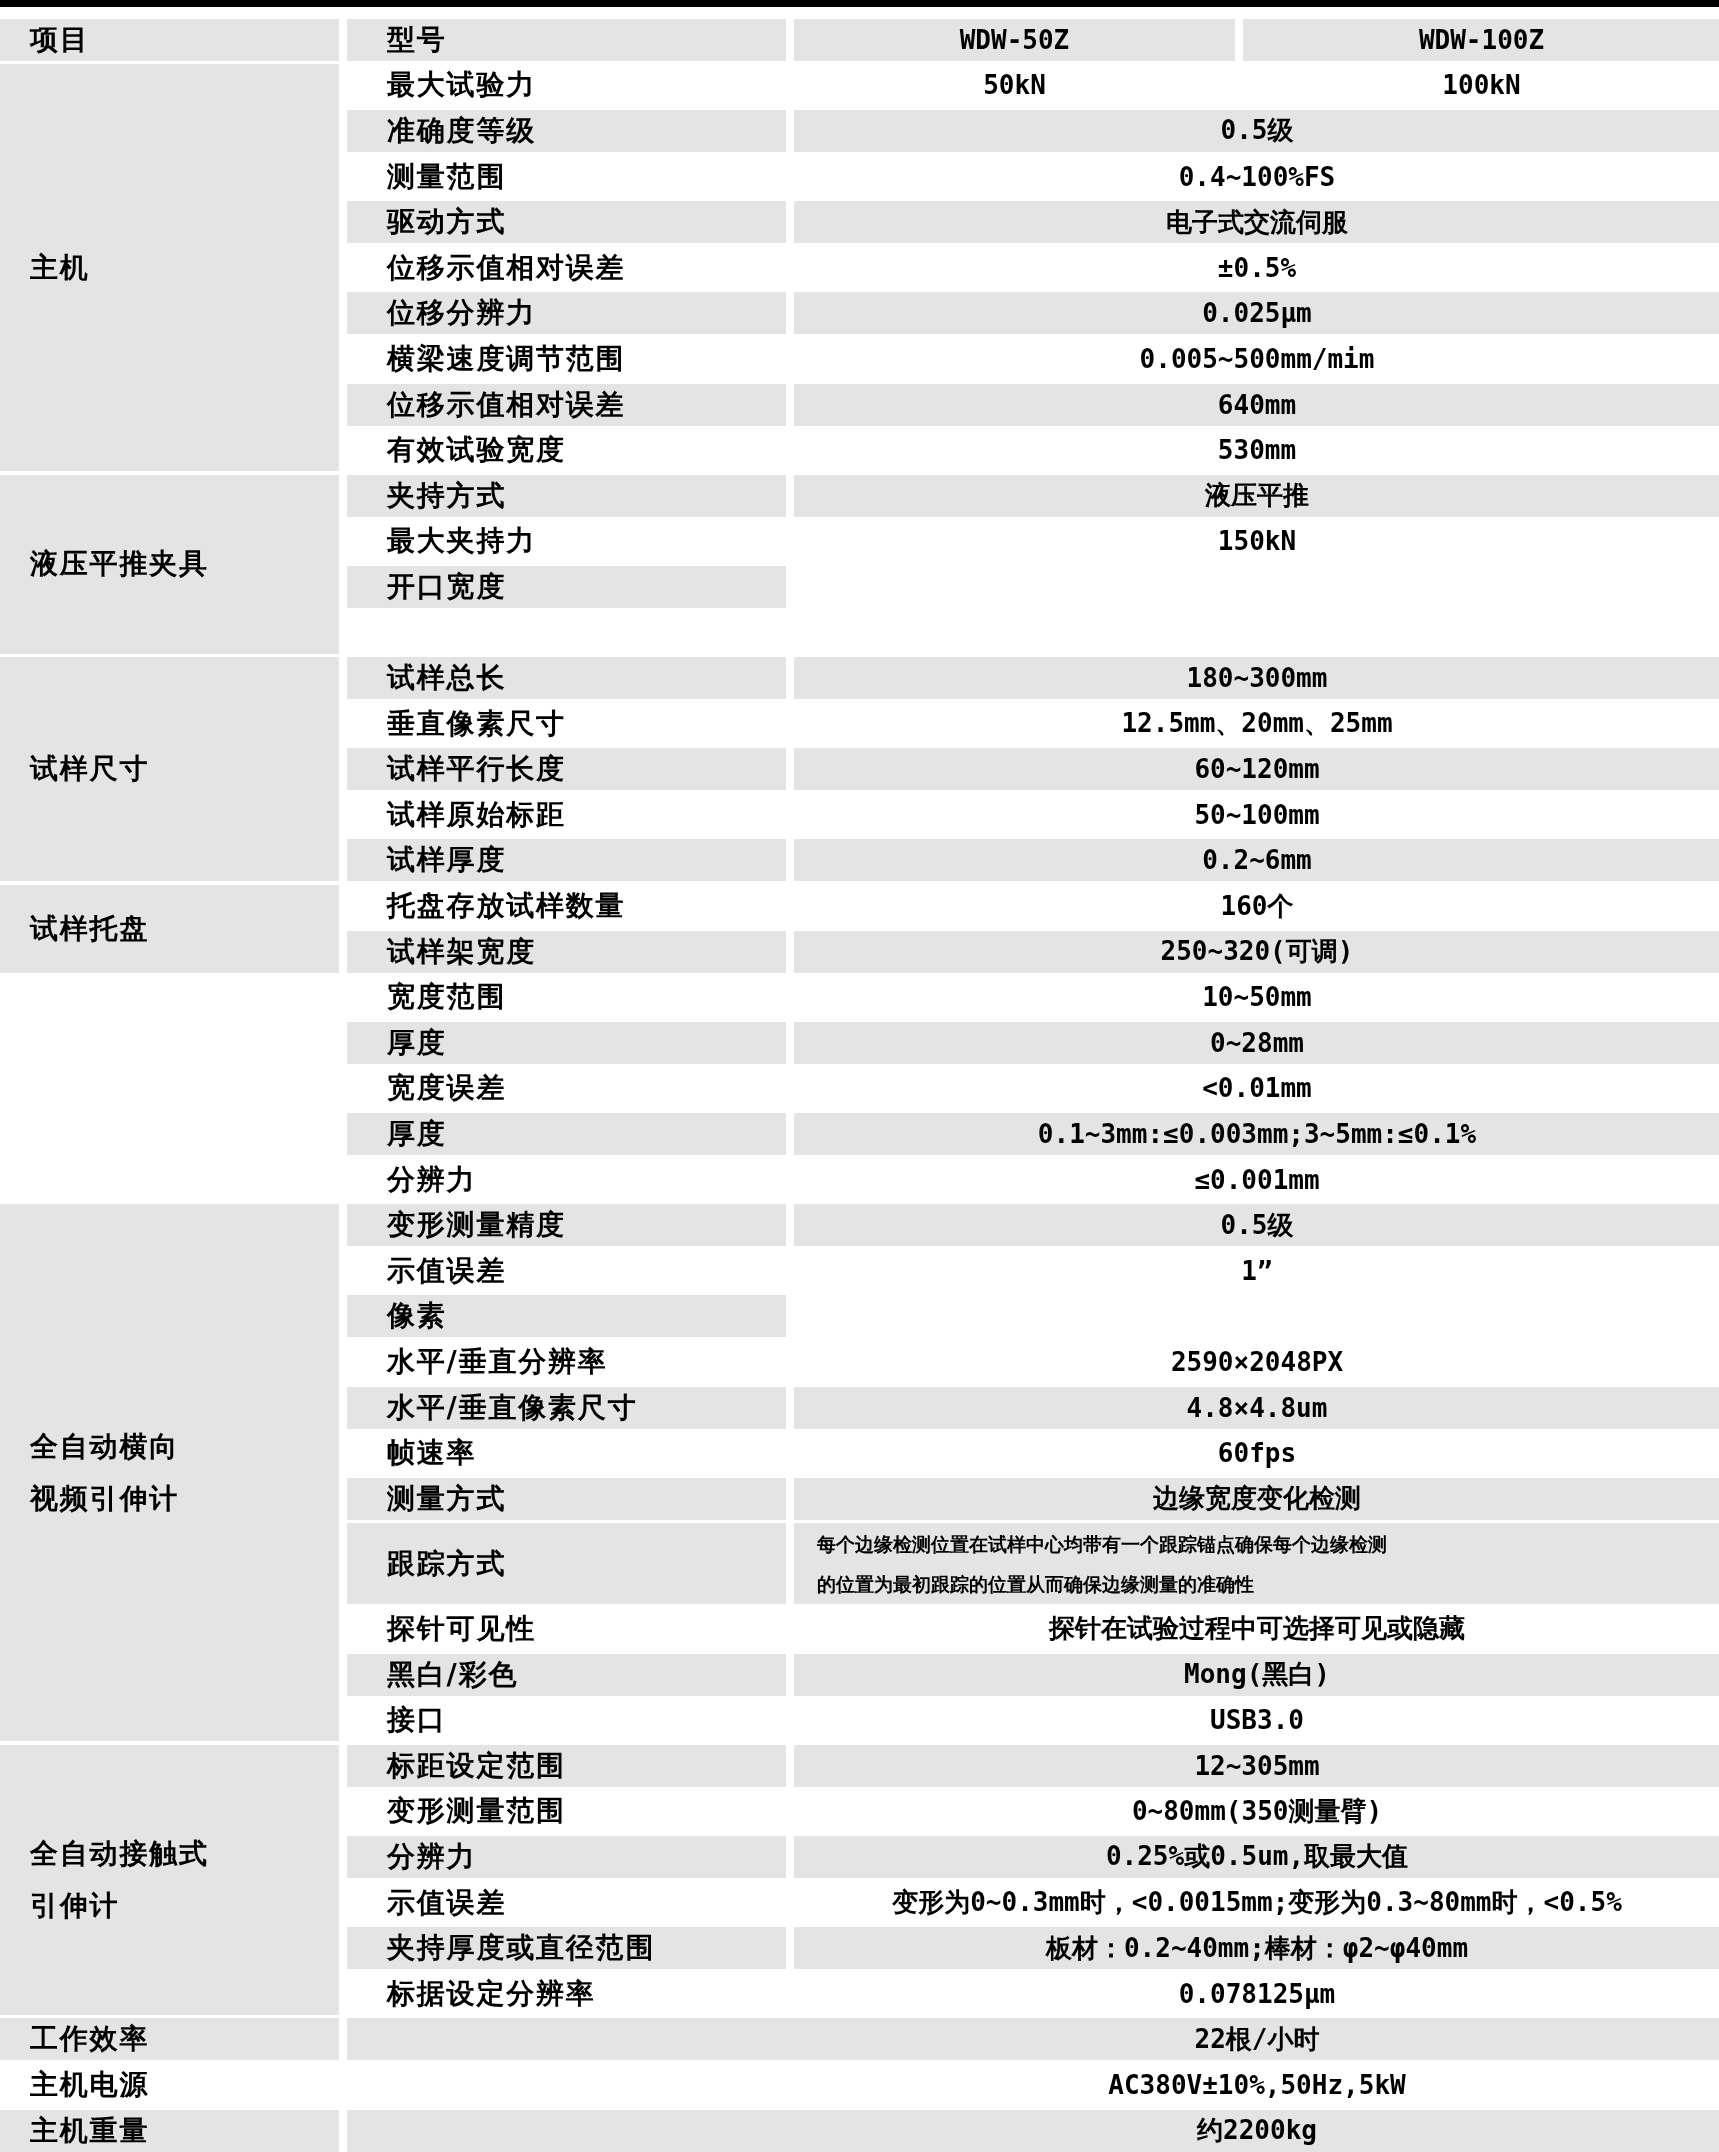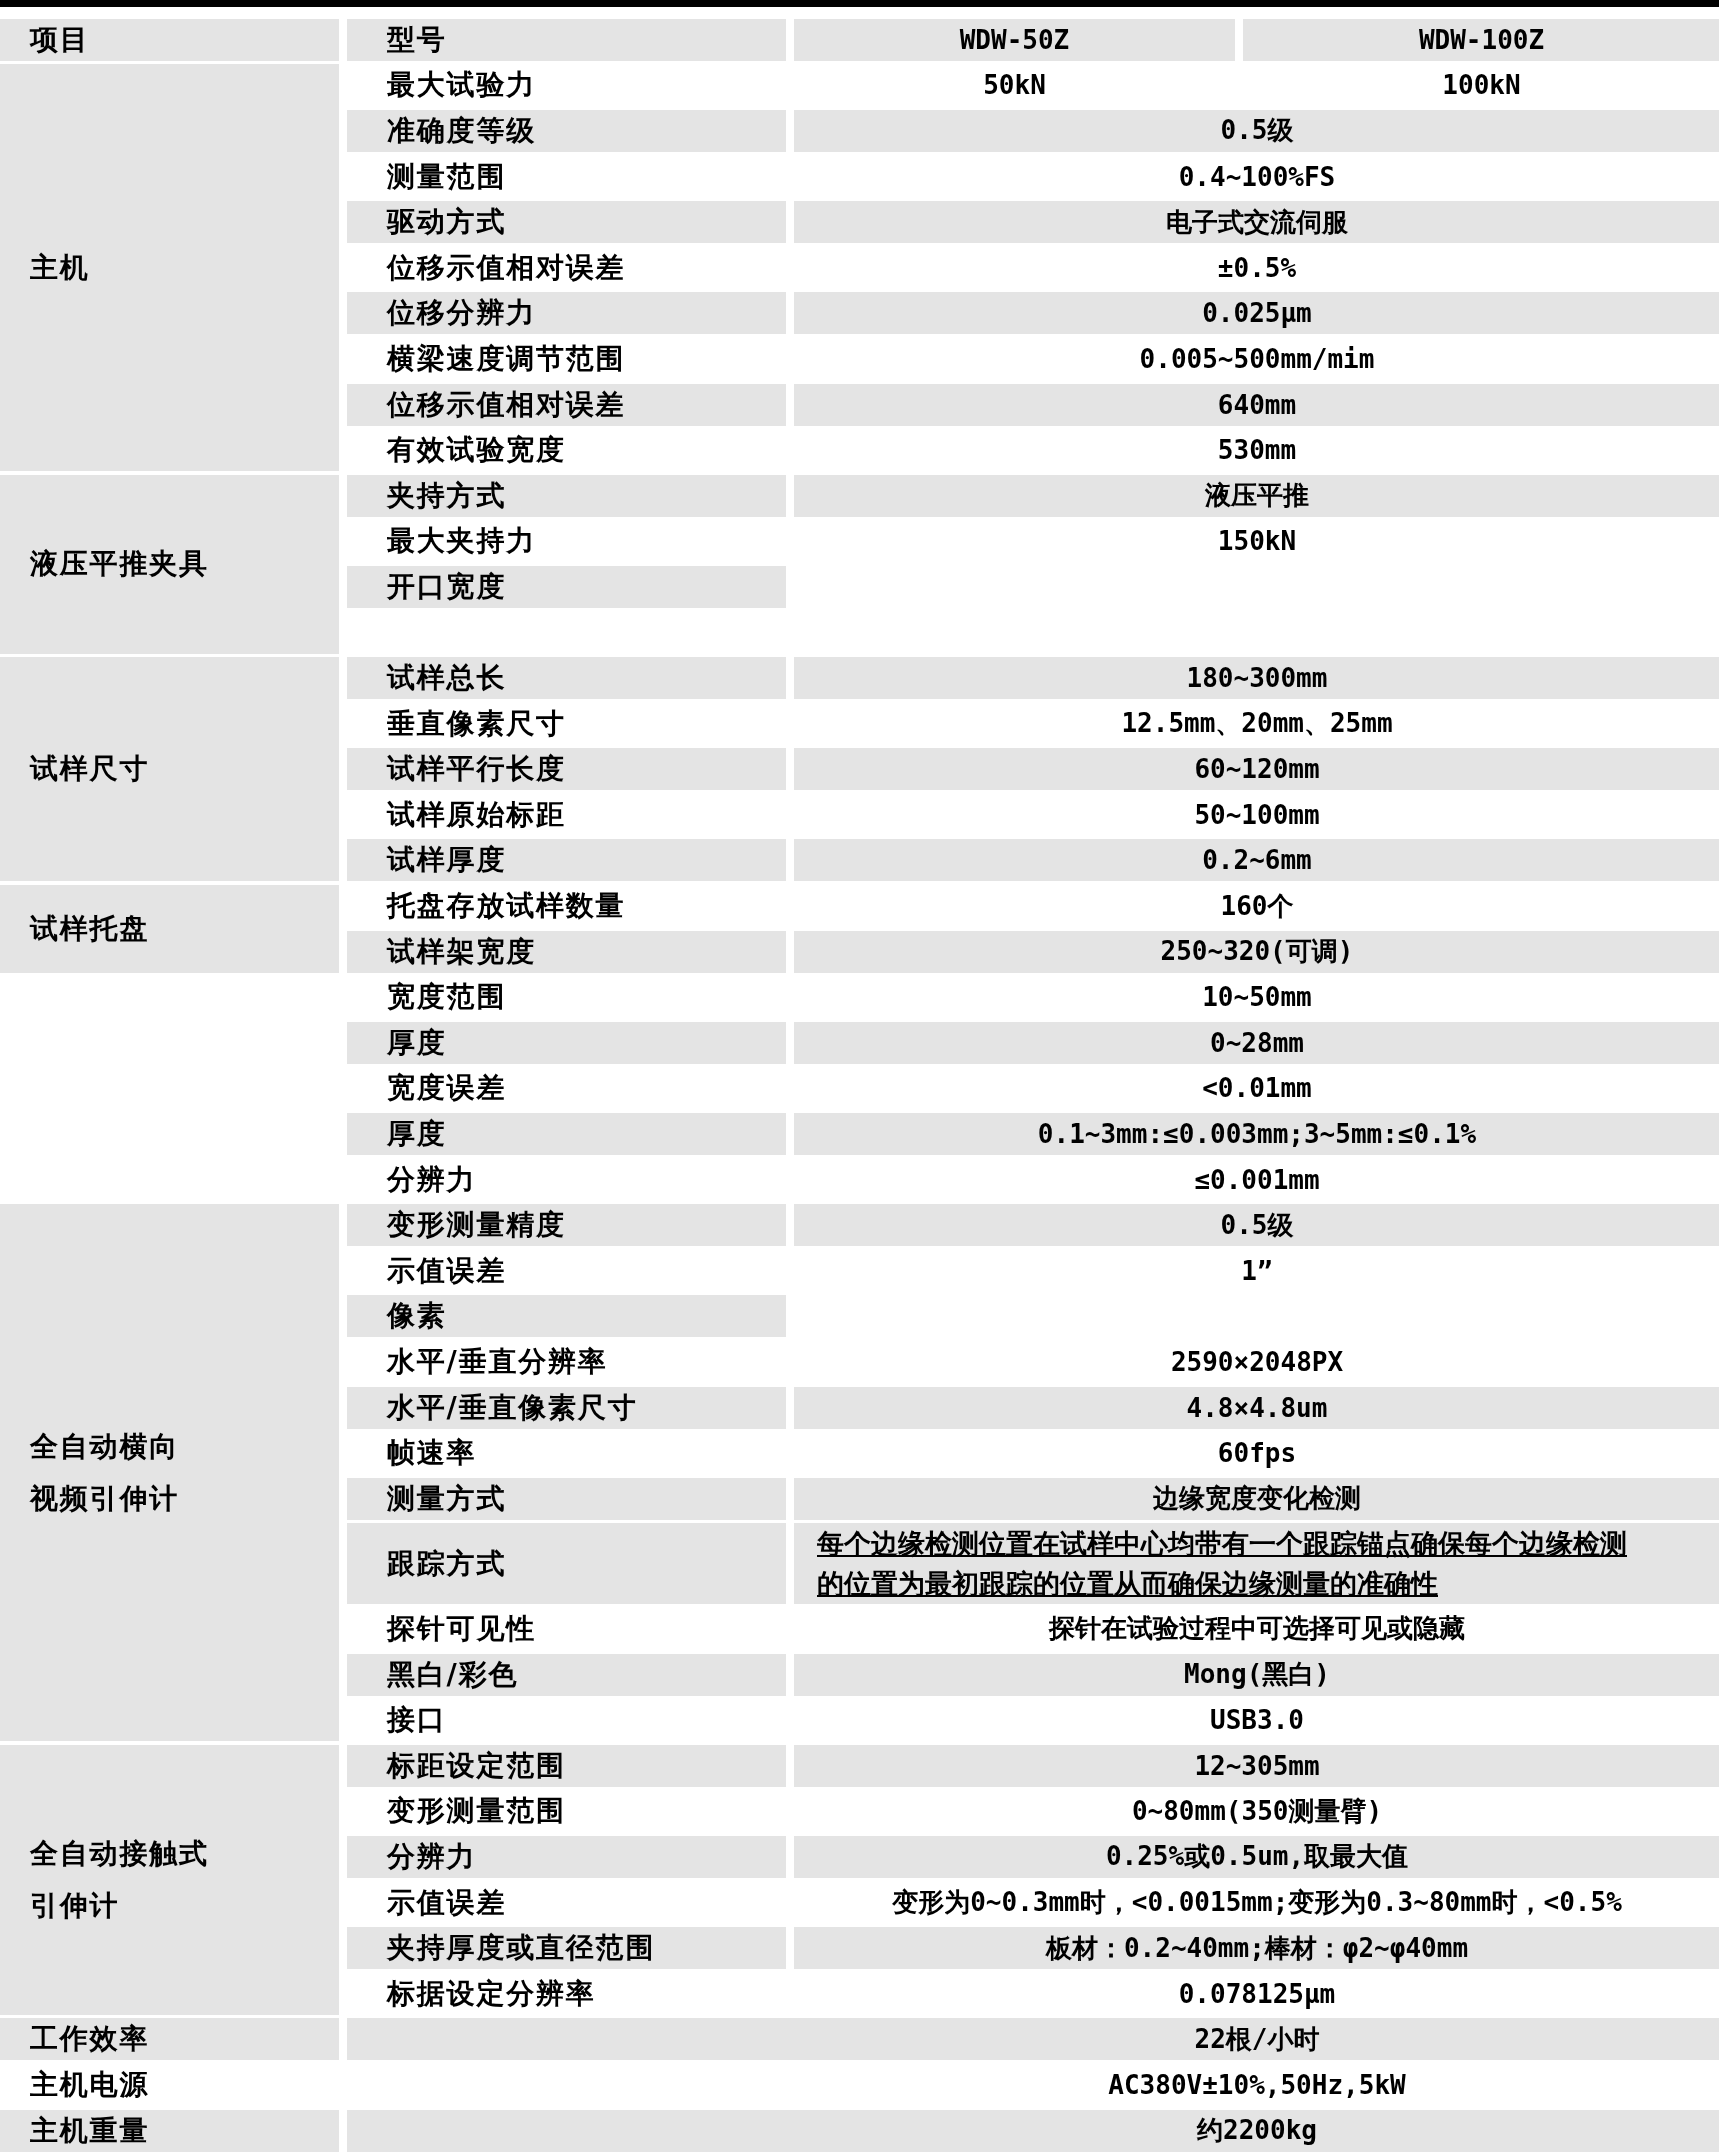--- a/index.html
+++ b/index.html
@@ -65,22 +65,21 @@
     grid-column: 2 / 5;
     padding-left: 447px;
   }
   .tallval {
     justify-content: flex-start;
     text-align: left;
     white-space: pre-line;
     padding-left: 23px;
     padding-right: 36px;
     line-height: 40px;
-    font-size: 27px;
-    text-decoration: underline;
+    font-size: 19px;
   }
 </style>
 </head>
 <body>
 
 <div class="topbar"></div>
 
 <div class="spec-table">
 
   <div class="c cat g" style="grid-row:1">项目</div>

